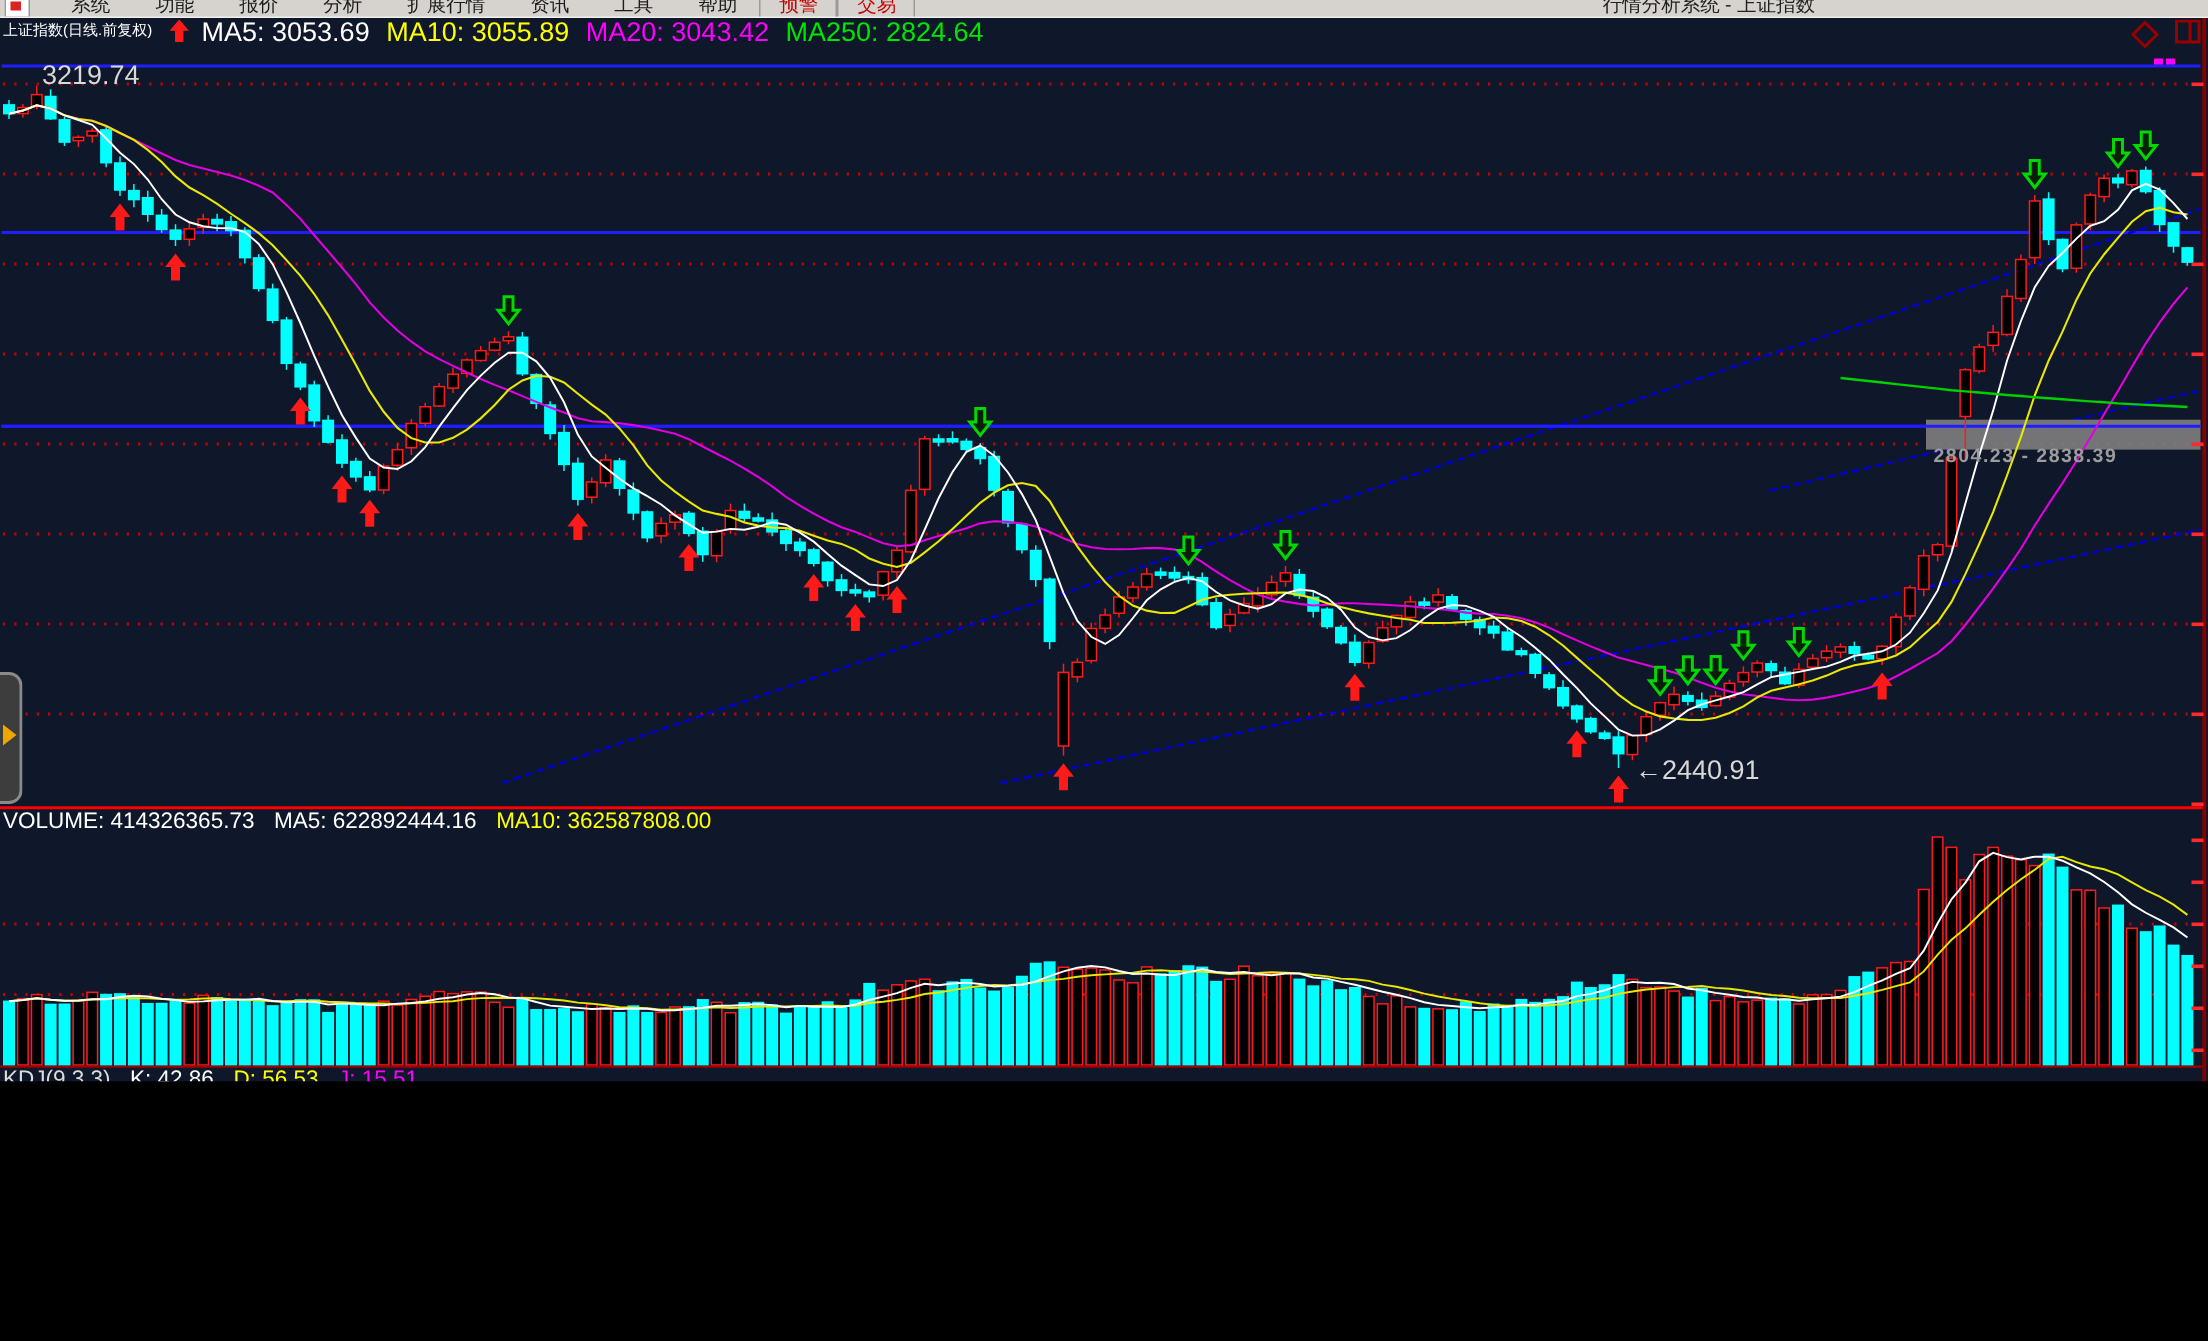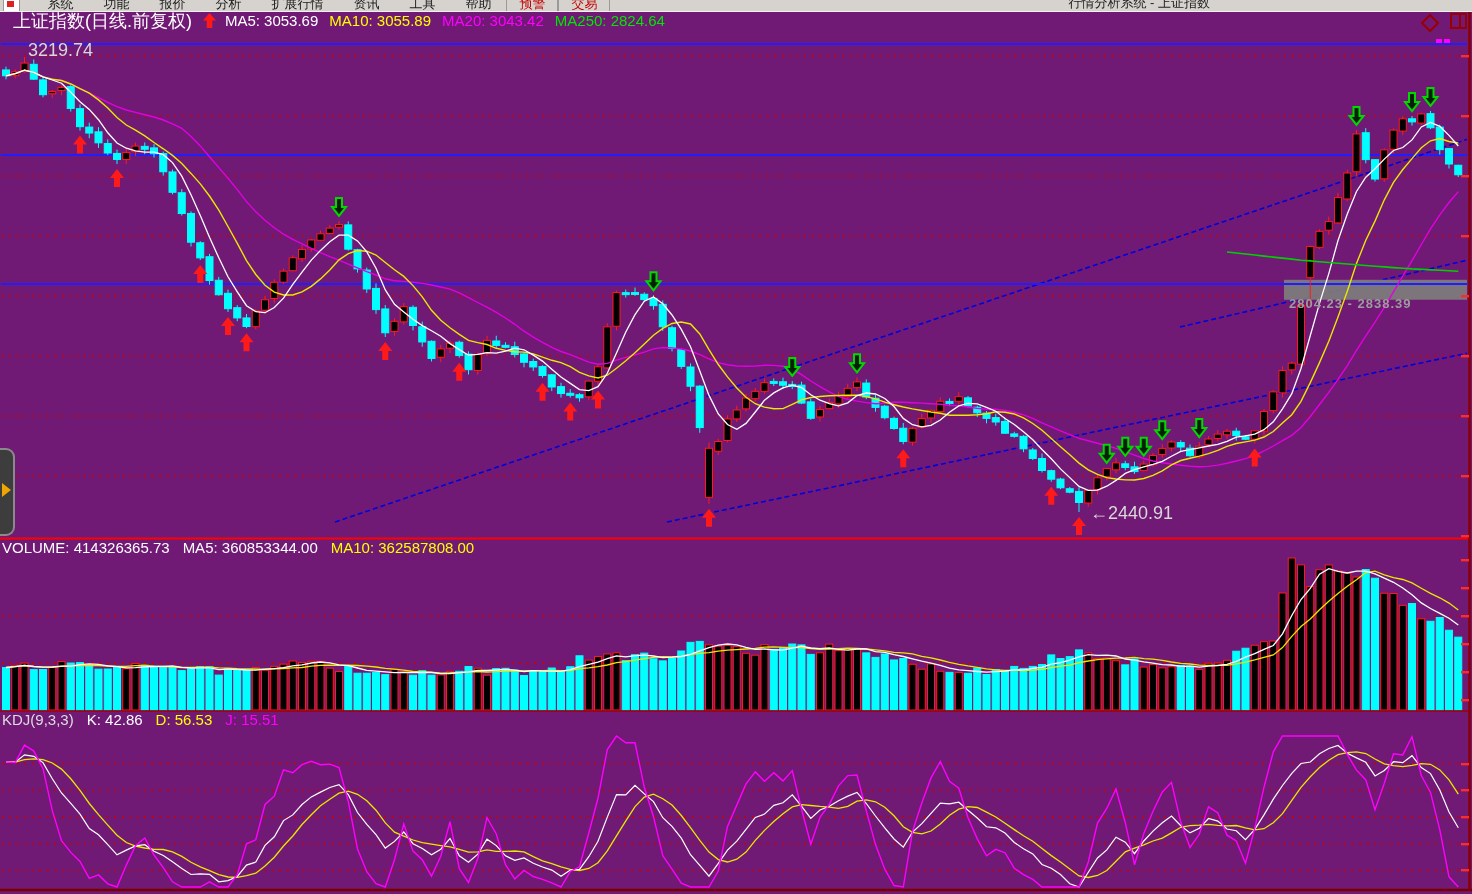--- a/index.html
+++ b/index.html
@@ -1,31 +1,31 @@
 <!DOCTYPE html>
 <html><head>
 <meta charset="utf-8">
 <style>
   html,body{margin:0;padding:0;background:#000;}
-  .screen{position:relative;width:1472px;height:894px;background:#701a75;overflow:hidden;
+  .screen{position:relative;width:1472px;height:721px;background:#0f172a;overflow:hidden;
           font-family:"Liberation Sans","DejaVu Sans",sans-serif;}
   
   .menubar{position:absolute;left:0;top:0;width:1472px;height:11px;background:#d6d3ce;
            border-bottom:1px solid #f2f0ec;white-space:nowrap;overflow:hidden;z-index:30;}
   .menubar .appicon{display:inline-block;width:15px;height:13px;background:#fff;margin:0 8px 0 3px;
            vertical-align:top;transform:translateY(-3px);border:1px solid #999;position:relative;}
   .menubar .appicon i{position:absolute;left:3px;top:3px;width:7px;height:6px;background:#d22;}
   .menu-item{display:inline-block;font-size:13px;color:#1c1c1c;padding:0 15px;transform:translateY(-6px);}
   .menu-item.hot{color:#c40000;border-left:1px solid #9a9a9a;border-right:1px solid #9a9a9a;padding:0 12px;}
   .menu-right{position:absolute;right:262px;top:-6px;font-size:13px;color:#222;}
   
   .titlebar{position:absolute;left:0;top:12px;height:19px;width:1472px;z-index:20;white-space:nowrap;}
-  .titlebar .t{font-size:18px;color:#fff;margin-left:13px;vertical-align:top;line-height:18px;}
+  .titlebar .t{font-size:10px;color:#fff;margin-left:2px;vertical-align:top;line-height:18px;}
   .titlebar .sig{display:inline-block;margin:1px 4px 0 7px;vertical-align:top;}
-  .ma-label{font-size:15px;line-height:18px;margin-right:11px;vertical-align:top;}
+  .ma-label{font-size:18px;line-height:18px;margin-right:11px;vertical-align:top;}
   .corner-icons{position:absolute;right:4px;top:1px;}
   .corner-icons svg{vertical-align:top;margin-left:6px;}
   
   .pane-title{position:absolute;left:2px;z-index:20;white-space:nowrap;}
   .pane-title span{font-size:15px;line-height:17px;margin-right:13px;}
   #volTitle{top:539px;}
   #kdjTitle{top:711px;}
   
   .ann{position:absolute;z-index:15;font-size:18px;color:#d8d8d8;}
   #annHigh{left:28px;top:40px;}
@@ -652,20 +652,20 @@
       <rect x="1461" y="843" width="8" height="2.4" fill="#ff2a2a"></rect>
       <rect x="1461" y="816" width="8" height="2.4" fill="#ff2a2a"></rect>
       <rect x="1461" y="789" width="8" height="2.4" fill="#ff2a2a"></rect>
       <rect x="1461" y="763" width="8" height="2.4" fill="#ff2a2a"></rect>
     </svg>
 
   <div class="ann" id="annHigh">3219.74</div>
   <div class="ann" id="annLow">←2440.91</div>
   <div class="ann" id="bandLabel">2804.23 - 2838.39</div>
 
-  <div class="pane-title" id="volTitle"><span style="color: rgb(255, 255, 255);">VOLUME: 414326365.73</span><span style="color: rgb(255, 255, 255);">MA5: 360853344.00</span><span style="color: rgb(255, 255, 0);">MA10: 362587808.00</span></div>
+  <div class="pane-title" id="volTitle"><span style="color: rgb(255, 255, 255);">VOLUME: 414326365.73</span><span style="color: rgb(255, 255, 255);">MA5: 622892444.16</span><span style="color: rgb(255, 255, 0);">MA10: 362587808.00</span></div>
   <div class="pane-title" id="kdjTitle"><span style="color: rgb(221, 221, 221);">KDJ(9,3,3)</span><span style="color: rgb(255, 255, 255);">K: 42.86</span><span style="color: rgb(255, 255, 0);">D: 56.53</span><span style="color: rgb(255, 0, 255);">J: 15.51</span></div>
 
   <div class="side-tab">
     <div class="tri"></div>
   </div>
 
 </div>
 
 </body></html>

